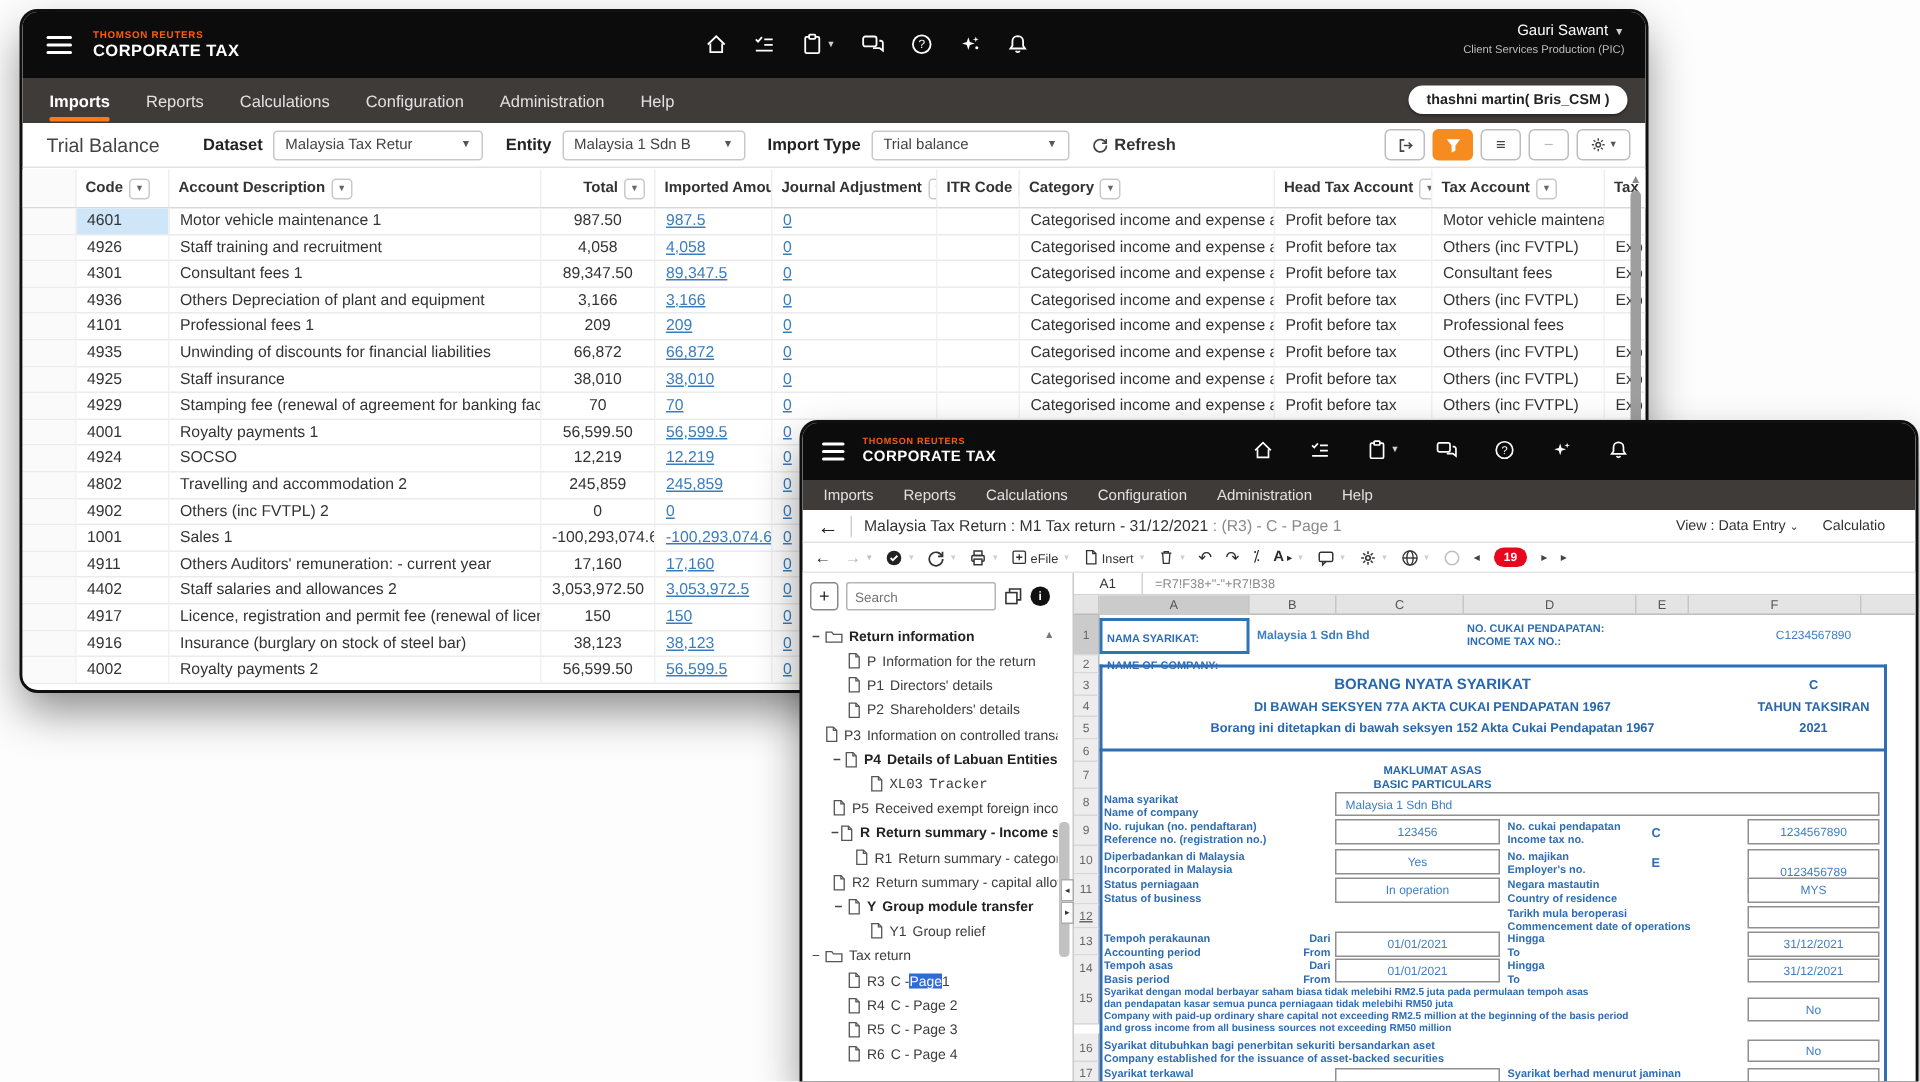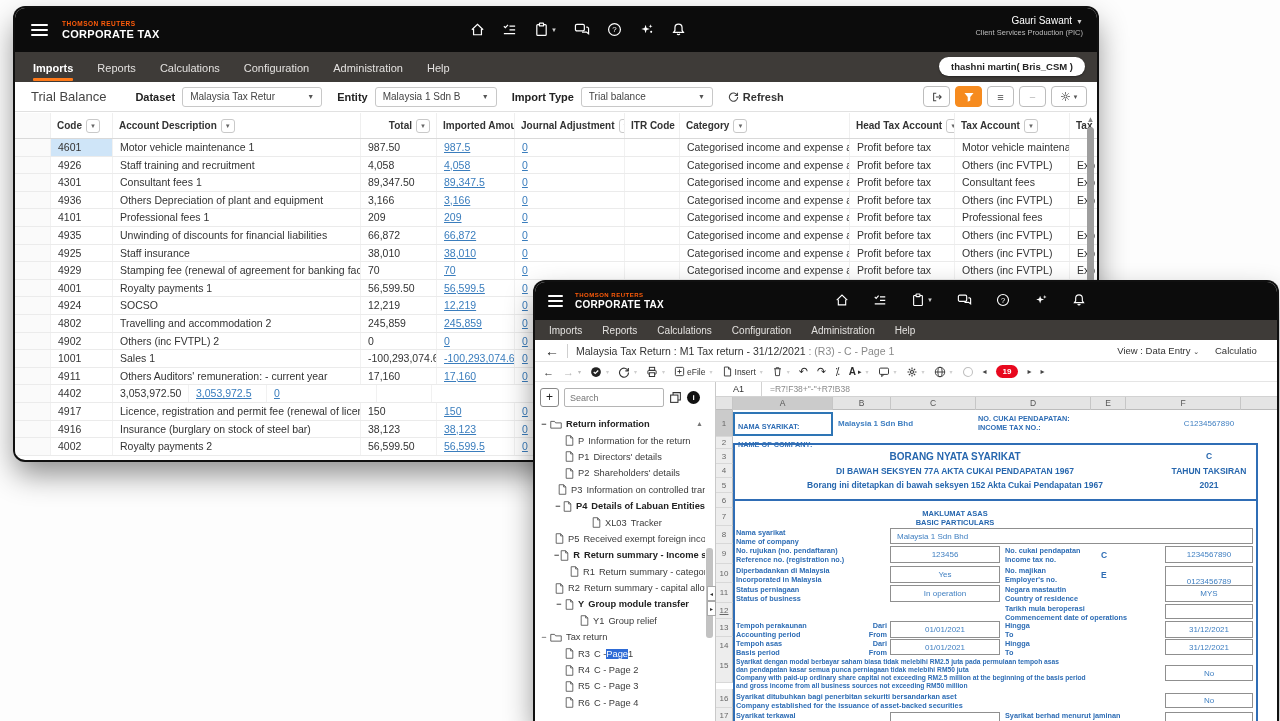--- a/index.html
+++ b/index.html
@@ -50,21 +50,21 @@
   .abtn .caret { color:#555; }
 
   
   .ttable { position:absolute; left:0; top:105px; right:0; bottom:0; font-size:10.5px; color:#333; }
   .thead { display:flex; height:26px; border-bottom:1px solid #d9d9d9; align-items:center; background:#fff; }
   .th { display:flex; align-items:center; gap:4px; padding:0 6px; font-weight:bold; font-size:10px; color:#333; height:100%; border-right:1px solid #efefef; overflow:hidden; white-space:nowrap; }
   .fbtn { min-width:14px; width:14px; height:14px; border:1px solid #c9c9c9; border-radius:3px; background:#fff; font-size:6px; color:#666; display:inline-flex; align-items:center; justify-content:center; cursor:pointer; }
   .th.num { justify-content:flex-end; }
   .t-row { display:flex; height:17.6px; border-bottom:1px solid #ebebeb; align-items:center; cursor:pointer; }
   .td { padding:0 7px; height:100%; line-height:17.6px; border-right:1px solid #f1f1f1; overflow:hidden; white-space:nowrap; }
-  .td.num { text-align:left; }
+  .td.num { text-align:center; }
   .td a { color:#3a7dbd; text-decoration:underline; }
   .c-gutter{width:36px; background:#fafafa;} .c-code{width:62px;} .c-desc{width:248px;} .c-total{width:76px;}
   .c-imp{width:78px;} .c-ja{width:110px;} .c-itr{width:55px;} .c-cat{width:170px;} .c-head{width:105px;} .c-taxa{width:115px;} .c-tax{width:27px; border-right:none;}
   .td.hl { background:#cfe5f8; }
   .vscroll { position:absolute; right:2px; top:107px; width:9px; bottom:6px; }
   .vscroll .up { font-size:8px; color:#8a8a8a; text-align:center; line-height:10px; }
   .vscroll .thumb { position:absolute; top:12px; left:1px; width:7px; height:330px; background:#9e9e9e; border-radius:4px; }
 
   
   .fw { left:535px; top:282px; width:742px; height:439px; border-radius:10px 10px 0 0; }
@@ -501,20 +501,21 @@
             <div class="td c-ja"><a href="#">0</a></div>
             <div class="td c-itr"></div>
             <div class="td c-cat"></div>
             <div class="td c-head"></div>
             <div class="td c-taxa"></div>
             <div class="td c-tax"></div>
           </div>
           <div class="t-row">
             <div class="td c-gutter"></div>
             <div class="td c-code">4402</div>
+            <div class="td c-desc">Staff salaries and allowances 2</div>
             <div class="td c-total num">3,053,972.50</div>
             <div class="td c-imp"><a href="#">3,053,972.5</a></div>
             <div class="td c-ja"><a href="#">0</a></div>
             <div class="td c-itr"></div>
             <div class="td c-cat"></div>
             <div class="td c-head"></div>
             <div class="td c-taxa"></div>
             <div class="td c-tax"></div>
           </div>
           <div class="t-row">
@@ -786,21 +787,21 @@
             <span class="texp"></span>
             <span class="ticon">
               <svg width="9" height="11" viewBox="0 0 12 15" fill="#fff" stroke="#555" stroke-width="1.2">
                 <path d="M1.5 1h6l3 3v10h-9Z"></path>
                 <path d="M7.5 1v3h3" fill="none"></path>
               </svg>
             </span>
             <span class="tcode">P2</span>
             <span>Shareholders' details</span>
           </div>
-          <div class="titem" style="padding-left: 22px;">
+          <div class="titem" style="padding-left: 22px; justify-content: center;">
             <span class="texp"></span>
             <span class="ticon">
               <svg width="9" height="11" viewBox="0 0 12 15" fill="#fff" stroke="#555" stroke-width="1.2">
                 <path d="M1.5 1h6l3 3v10h-9Z"></path>
                 <path d="M7.5 1v3h3" fill="none"></path>
               </svg>
             </span>
             <span class="tcode">P3</span>
             <span>Information on controlled transac</span>
           </div>
@@ -808,21 +809,21 @@
             <span class="texp">−</span>
             <span class="ticon">
               <svg width="9" height="11" viewBox="0 0 12 15" fill="#fff" stroke="#555" stroke-width="1.2">
                 <path d="M1.5 1h6l3 3v10h-9Z"></path>
                 <path d="M7.5 1v3h3" fill="none"></path>
               </svg>
             </span>
             <span class="tcode bold">P4</span>
             <span>Details of Labuan Entities</span>
           </div>
-          <div class="titem" style="padding-left: 46px;">
+          <div class="titem" style="padding-left: 34px; font-family: Liberation Mono, monospace;">
             <span class="texp"></span>
             <span class="ticon">
               <svg width="9" height="11" viewBox="0 0 12 15" fill="#fff" stroke="#555" stroke-width="1.2">
                 <path d="M1.5 1h6l3 3v10h-9Z"></path>
                 <path d="M7.5 1v3h3" fill="none"></path>
               </svg>
             </span>
             <span class="tcode">XL03</span>
             <span>Tracker</span>
           </div>

